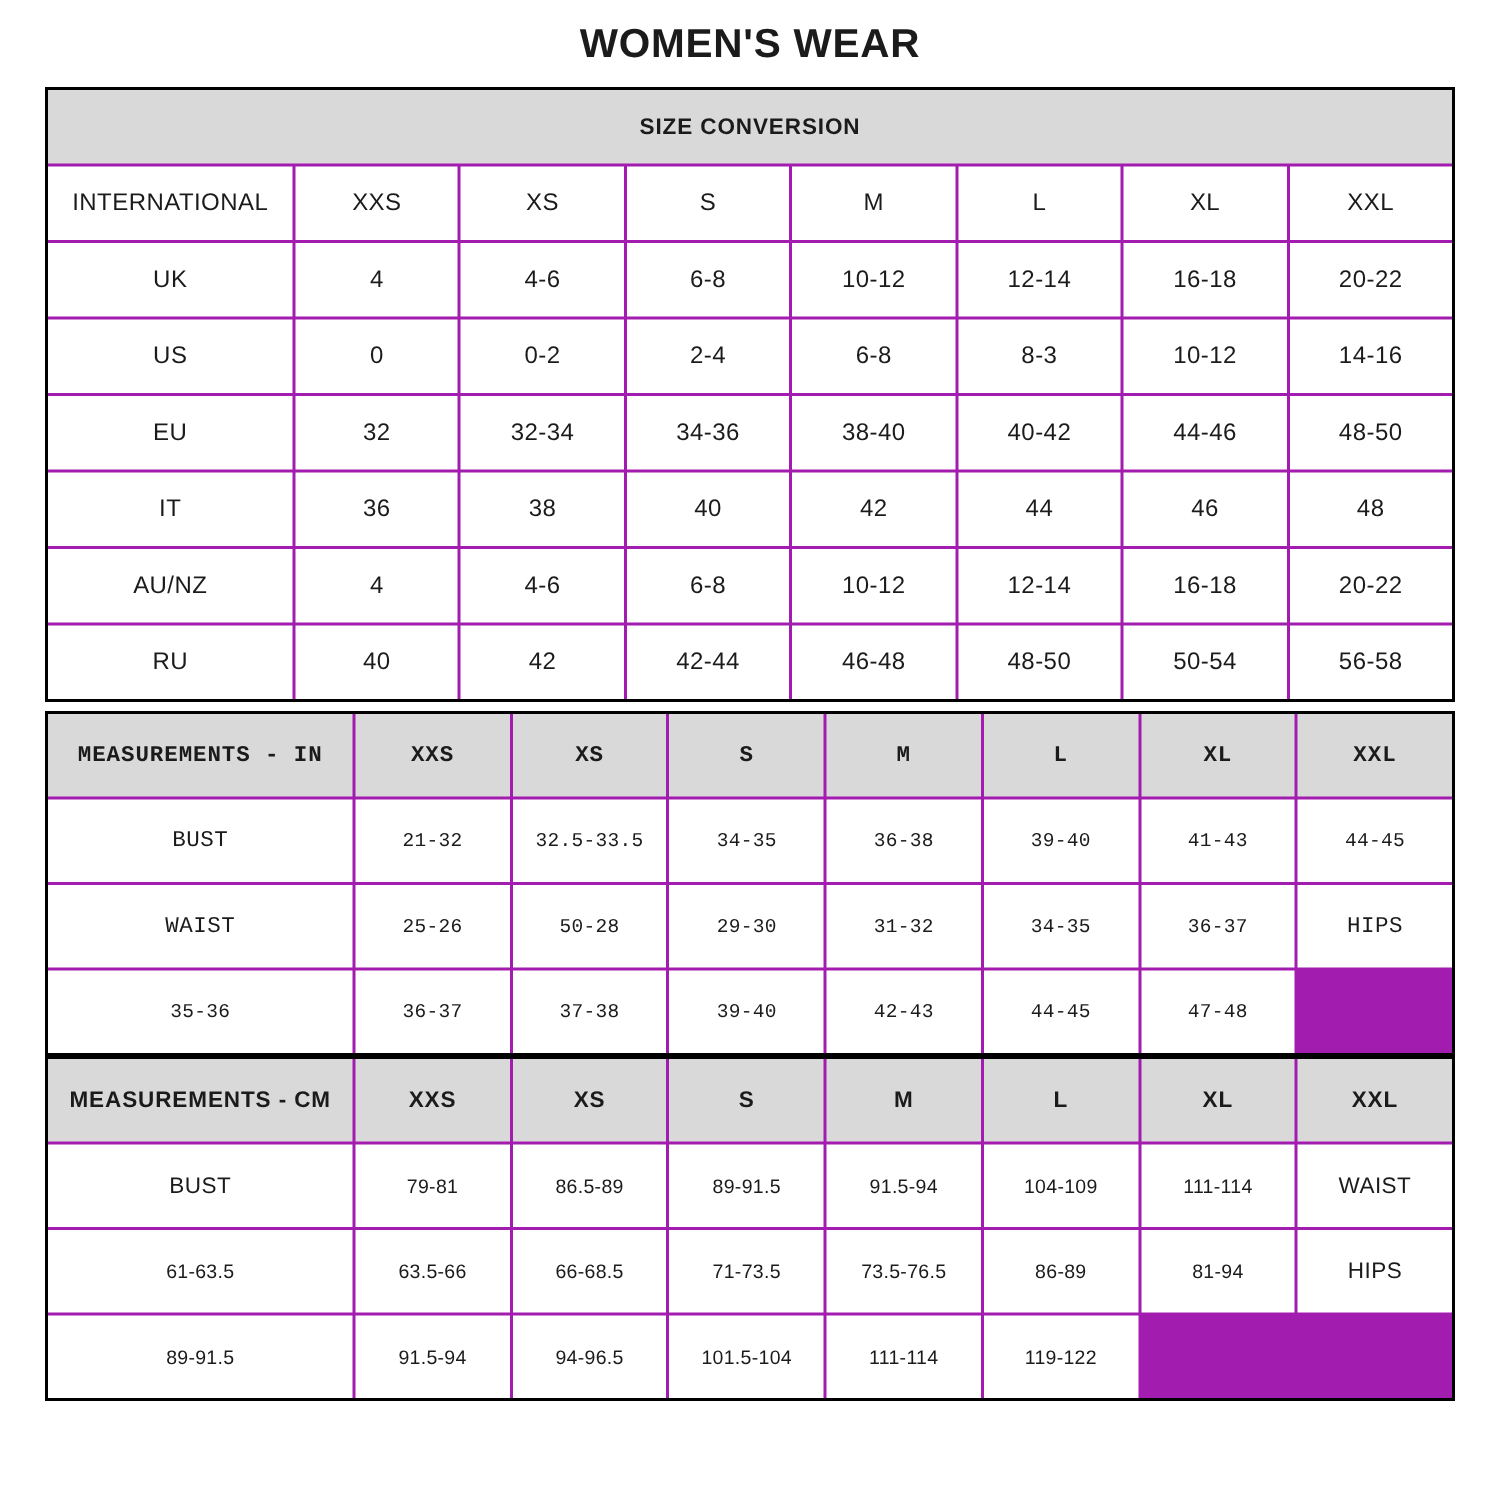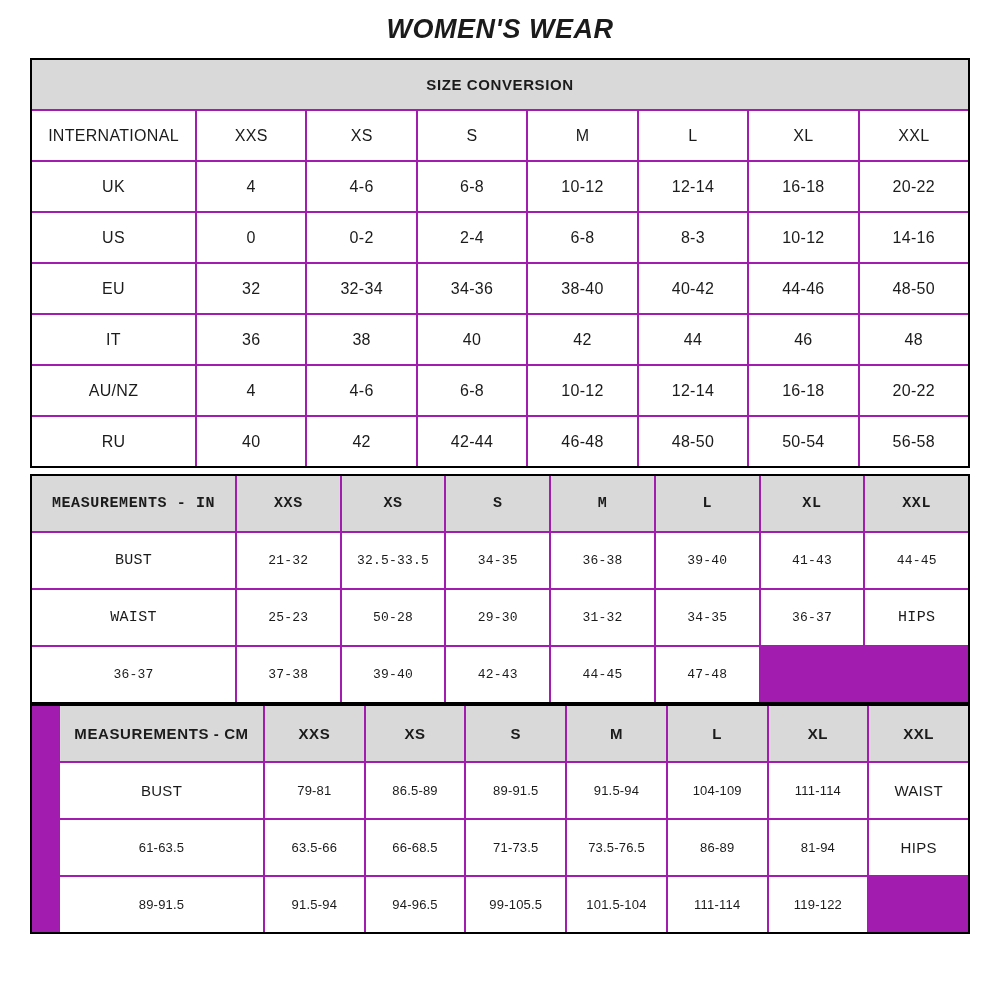--- a/index.html
+++ b/index.html
@@ -10,37 +10,36 @@
     color: #1b1b1b;
     overflow: hidden;
   }
   .page { padding: 0 30px; }
   .title {
     text-align: center;
     font-size: 27px;
     font-weight: 700;
     letter-spacing: 0.5px;
     padding: 14px 0 13px 0;
-    font-style: italic;
   }
   .tbl {
     display: grid;
     background: #a21caf;          
     border: 2px solid #000000;
     gap: 2px;
   }
   .tbl1 {
     grid-template-columns: 163px repeat(7, 1fr);
     grid-auto-rows: 49px;
   }
   .tbl23 {
     grid-template-columns: 203px repeat(7, 1fr);
     grid-auto-rows: 55px;
   }
-  .tbl23 + .tbl23 { margin-top: 0; padding-left: 28px; }
+  .tbl23 + .tbl23 { margin-top: 0; }
   .gap-sm { margin-top: 6px; font-family: Liberation Mono, monospace; }
   .gap-md { margin-top: 10px; }
   .cell {
     background: #ffffff;
     display: flex;
     align-items: center;
     justify-content: center;
     text-align: center;
     font-size: 16px;
     letter-spacing: 0.3px;
@@ -142,28 +141,29 @@
     <div class="cell lab">BUST</div>
     <div class="cell val">21-32</div>
     <div class="cell val">32.5-33.5</div>
     <div class="cell val">34-35</div>
     <div class="cell val">36-38</div>
     <div class="cell val">39-40</div>
     <div class="cell val">41-43</div>
     <div class="cell val">44-45</div>
 
     <div class="cell lab">WAIST</div>
-    <div class="cell val">25-23</div>
+    <div class="cell val">25-26</div>
     <div class="cell val">50-28</div>
     <div class="cell val">29-30</div>
     <div class="cell val">31-32</div>
     <div class="cell val">34-35</div>
     <div class="cell val">36-37</div>
 
     <div class="cell lab">HIPS</div>
+    <div class="cell val">35-36</div>
     <div class="cell val">36-37</div>
     <div class="cell val">37-38</div>
     <div class="cell val">39-40</div>
     <div class="cell val">42-43</div>
     <div class="cell val">44-45</div>
     <div class="cell val">47-48</div>
   </div>
 
   <div class="tbl tbl23 gap-md">
     <div class="cell head">MEASUREMENTS - CM</div>
@@ -189,19 +189,18 @@
     <div class="cell val">66-68.5</div>
     <div class="cell val">71-73.5</div>
     <div class="cell val">73.5-76.5</div>
     <div class="cell val">86-89</div>
     <div class="cell val">81-94</div>
 
     <div class="cell lab">HIPS</div>
     <div class="cell val">89-91.5</div>
     <div class="cell val">91.5-94</div>
     <div class="cell val">94-96.5</div>
-    <div class="cell val">99-105.5</div>
     <div class="cell val">101.5-104</div>
     <div class="cell val">111-114</div>
     <div class="cell val">119-122</div>
   </div>
 
 </div>
 
 </body></html>

